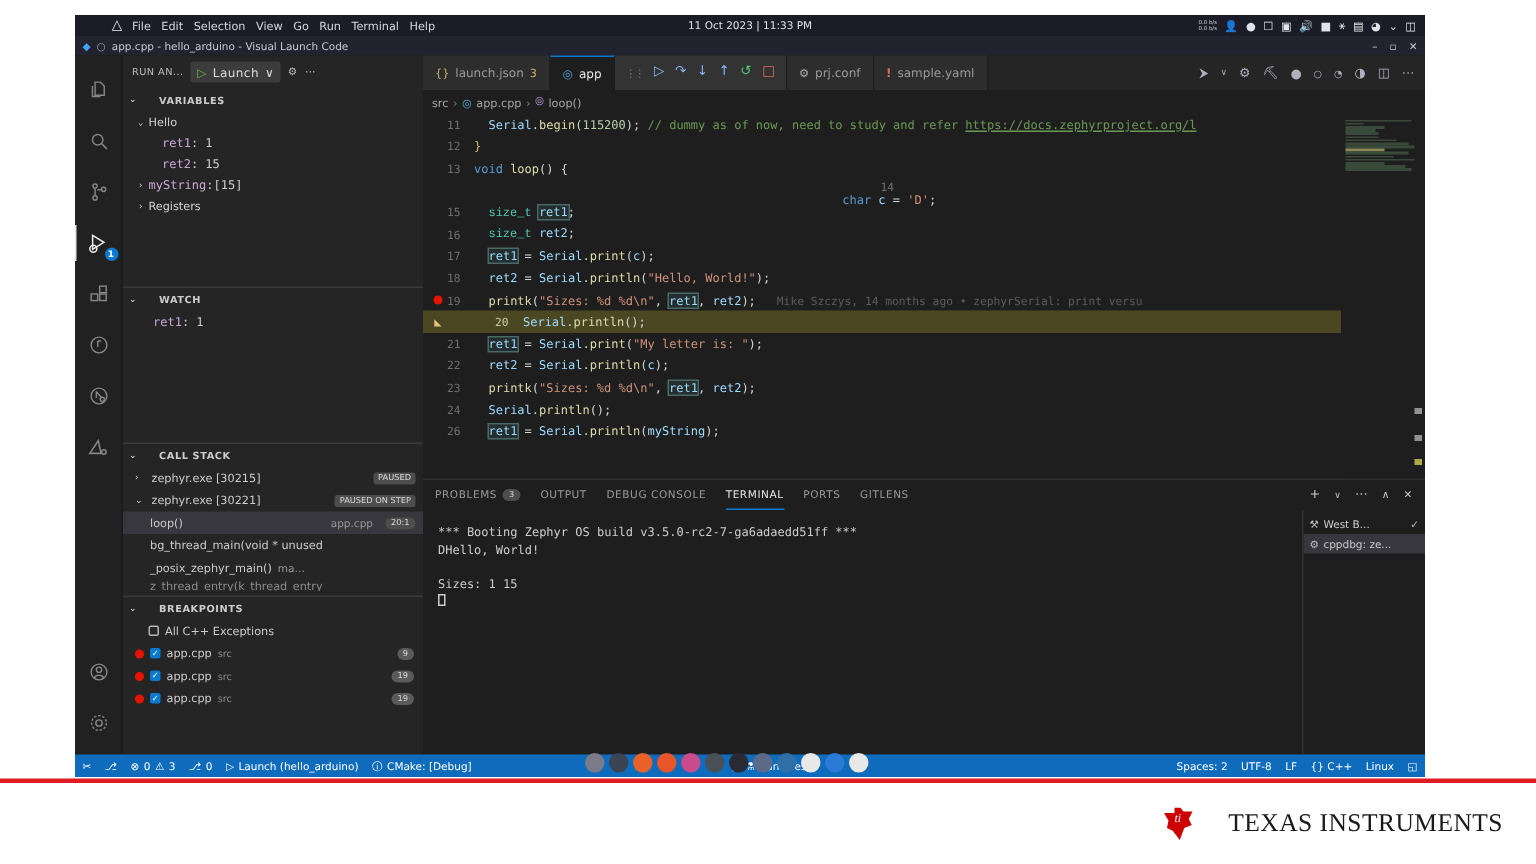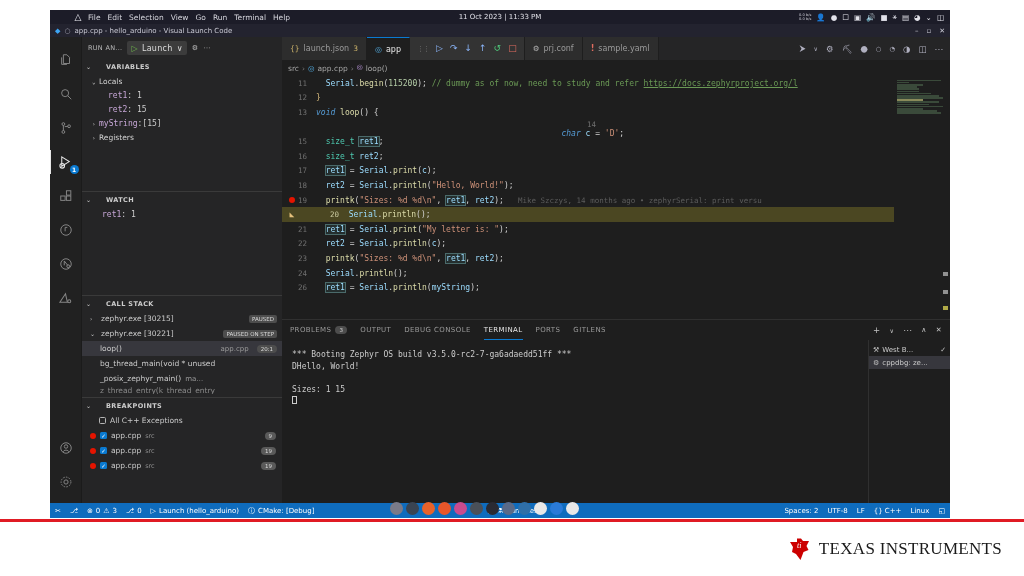--- a/index.html
+++ b/index.html
@@ -194,22 +194,22 @@
     font-size:7.5px; flex-shrink:0;
   }
   .code-line.hl .ln { color:#c9c9a0;padding-left:48px; }
   .gutter-mark {
     position:absolute; left:4px; width:12px; height:14.6px;
     display:flex; align-items:center; justify-content:center;
   }
   .bp-red { width:6px; height:6px; border-radius:50%; background:#e51400; }
   .cur-arrow { color:#e5c07b; font-size:8px; }
 
-  .k-kw   { color:#569cd6;font-style:italic; }
-  .k-type { color:#4ec9b0; }
+  .k-kw   { color:#569cd6; }
+  .k-type { color:#4ec9b0;font-family:Liberation Mono, monospace; }
   .k-fn   { color:#dcdcaa; }
   .k-str  { color:#ce9178; }
   .k-num  { color:#b5cea8; }
   .k-var  { color:#9cdcfe; }
   .k-cmt  { color:#6a9955; }
   .k-plain{ color:#d4d4d4; }
   .k-brace{ color:#d7ba7d; }
   .k-link { color:#6a9955; text-decoration:underline; }
   .k-hl-word { background:#2f4f4f55; outline:1px solid #4a6a6a; }
   .blame { color:#5c5c5c; font-size:7.5px; padding-left:14px; }
@@ -270,21 +270,21 @@
   
   .taskbar-icons {
     position:absolute; left:390px; top:500px; height:16px;
     display:flex; align-items:center; gap:3px; z-index:5;
   }
   .tb-ic { width:13px; height:13px; border-radius:50%; flex-shrink:0; }
 
   
   .red-line { position:absolute; left:0; top:519px; width:1024px; height:3px; background:#e01b24; }
   .ti-logo {
-    position:absolute; right:22px; top:536px; display:flex; align-items:center; gap:7px;
+    position:absolute; right:22px; top:536px; display:flex; align-items:center; gap:21px;
   }
   .ti-mark { width:26px; height:26px; position:relative; }
   .ti-text { font-family:"Liberation Serif", serif; font-size:17px; color:#1a1a1a; letter-spacing:.3px; }
 </style>
 </head>
 <body>
 
 <div class="screen">
 
   <div class="desktop"></div>
@@ -417,21 +417,21 @@
           <span>⚙</span>
           <span>⋯</span>
         </div>
 
         <div class="sb-sec-title">
           <span class="chev">⌄</span>
           <span>VARIABLES</span>
         </div>
         <div class="tree-row">
           <span class="chev">⌄</span>
-          <span class="grp-name">Locals</span>
+          <span class="grp-name">Hello</span>
         </div>
         <div class="tree-row">
           <span style="padding-left:16px"><span class="var-name">ret1</span><span class="var-val">: </span><span class="var-val">1</span></span>
         </div>
         <div class="tree-row">
           <span style="padding-left:16px"><span class="var-name">ret2</span><span class="var-val">: </span><span class="var-val">15</span></span>
         </div>
         <div class="tree-row">
           <span class="chev">›</span>
           <span class="var-name">myString</span>

